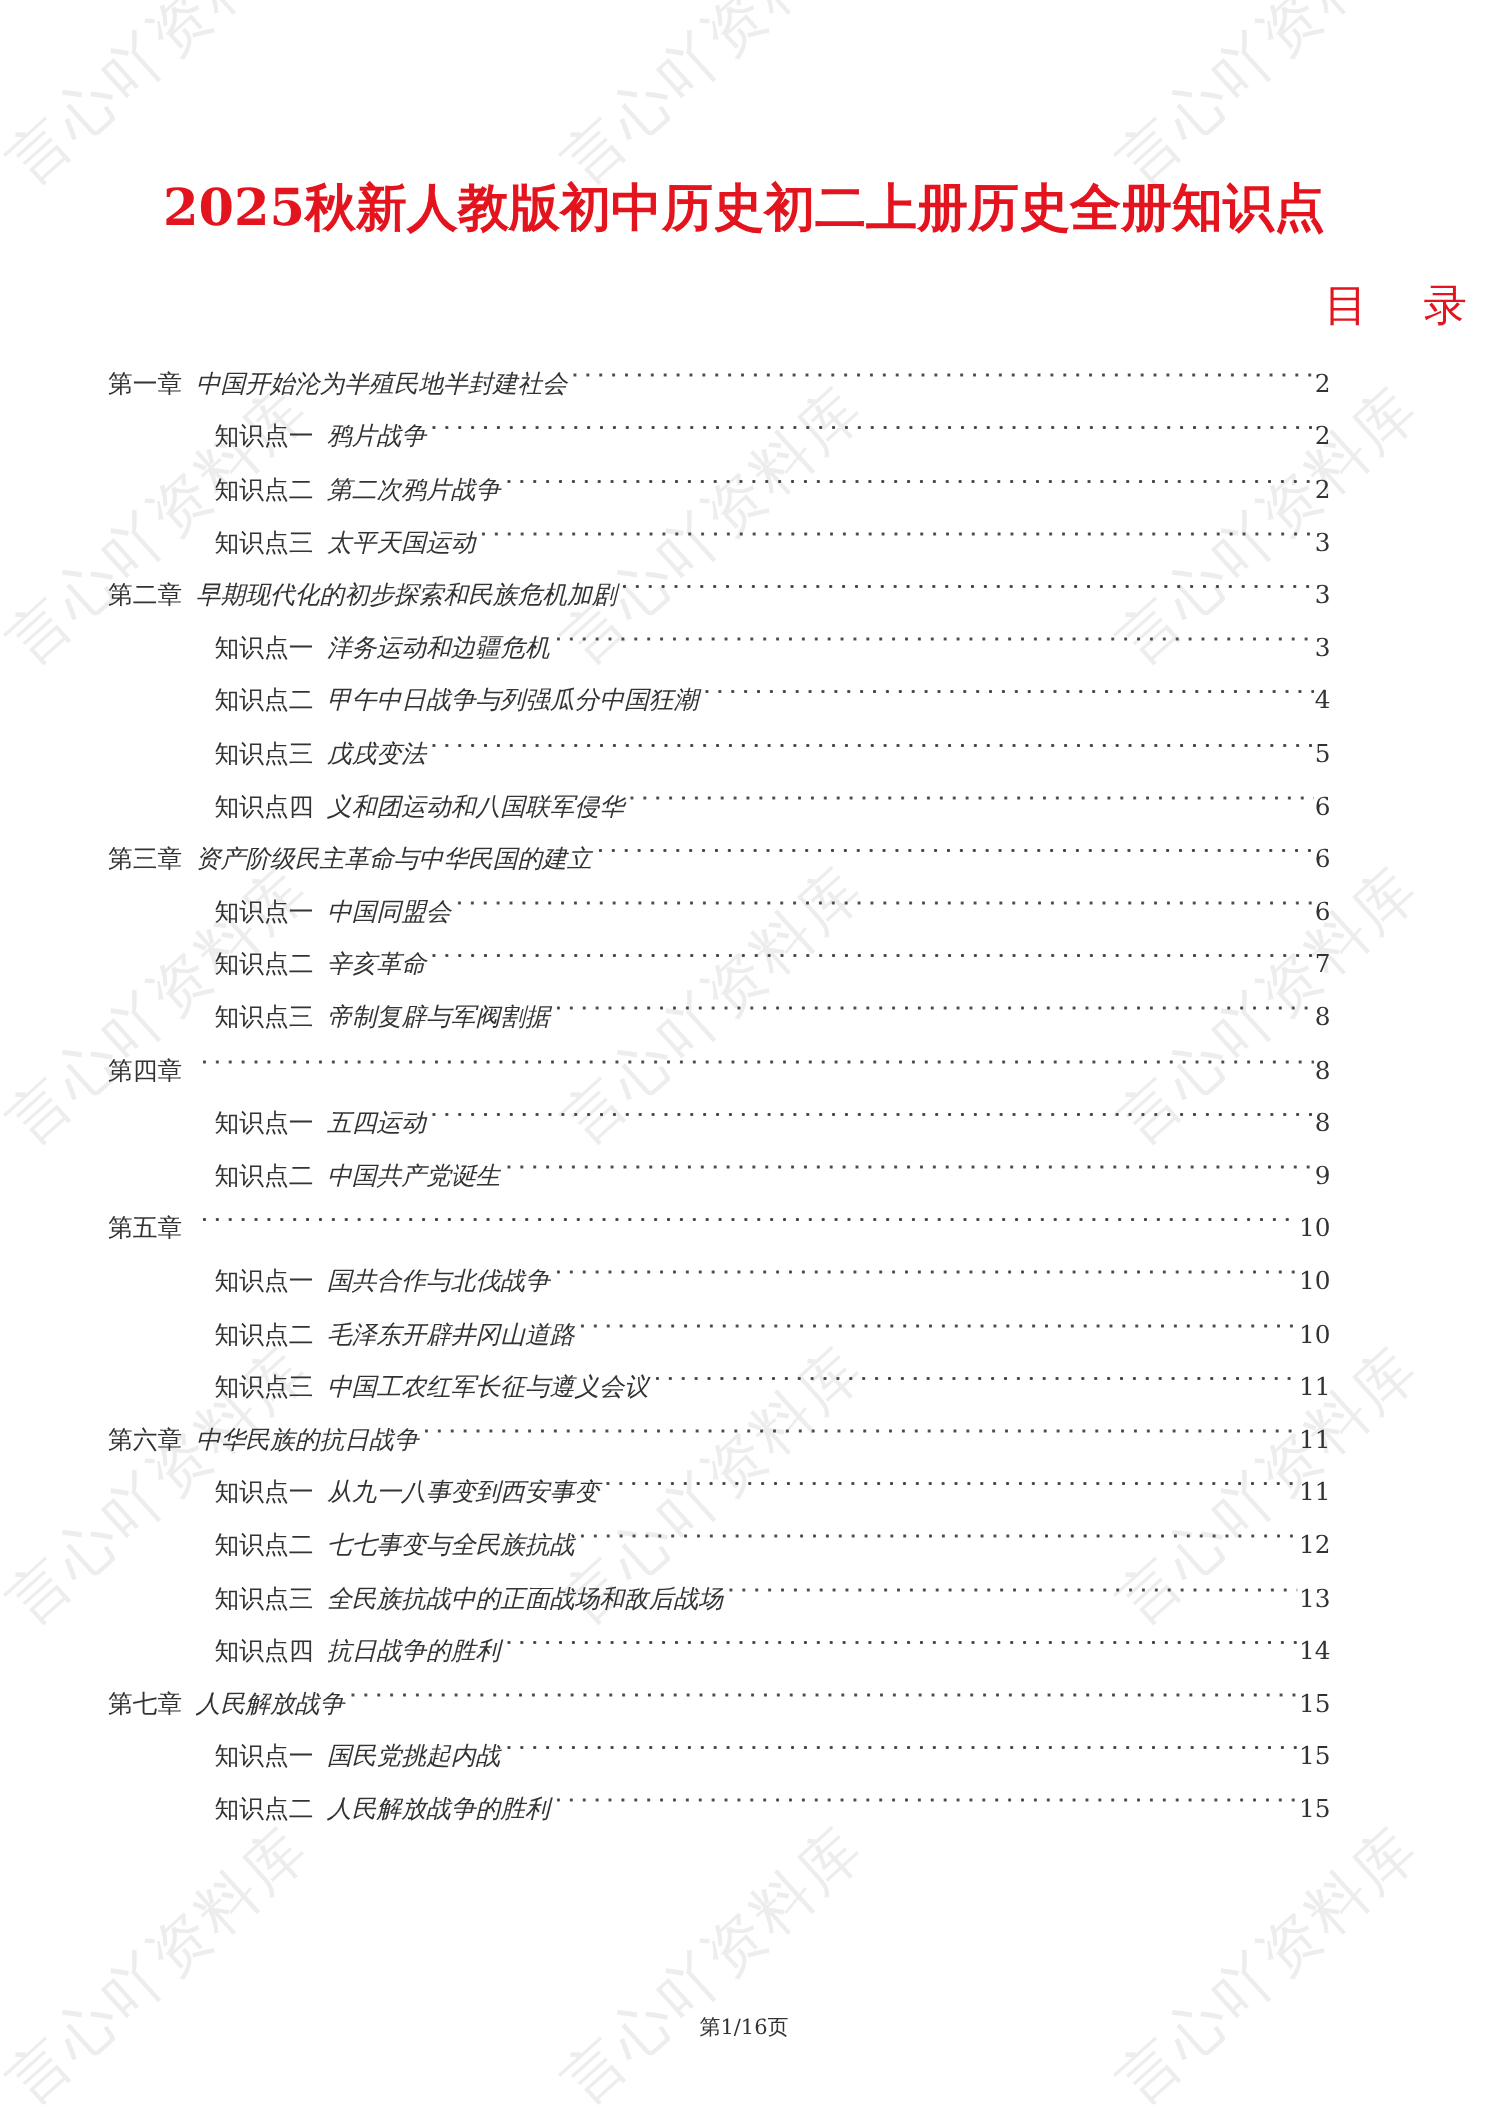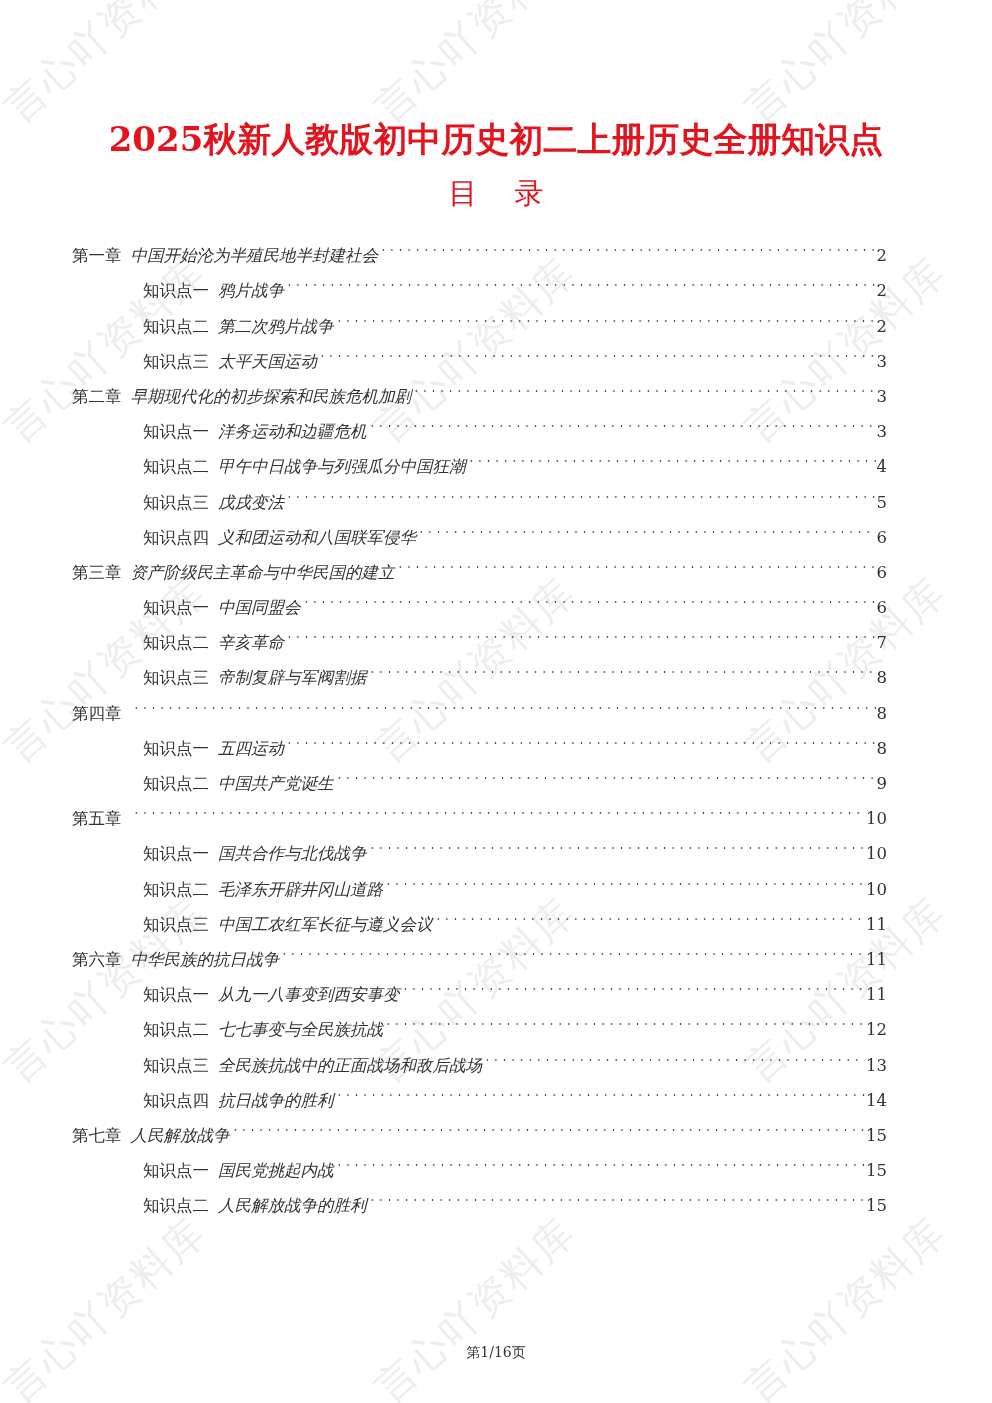--- a/index.html
+++ b/index.html
@@ -46,22 +46,22 @@
       font-weight: bold;
       font-size: 34px;
       color: #e3141e;
       letter-spacing: 0px;
       line-height: 36px;
     }
     .toc-heading {
       position: absolute;
       left: 0;
       right: 0;
-      top: 174px;
-      text-align: center;
+      top: 184px;
+      text-align: right;
       font-size: 29px;
       color: #e3141e;
       letter-spacing: 14px;
       line-height: 38px;
       padding-left: 14px;
     }
     .toc {
       position: absolute;
       left: 72px;
       top: 226px;

